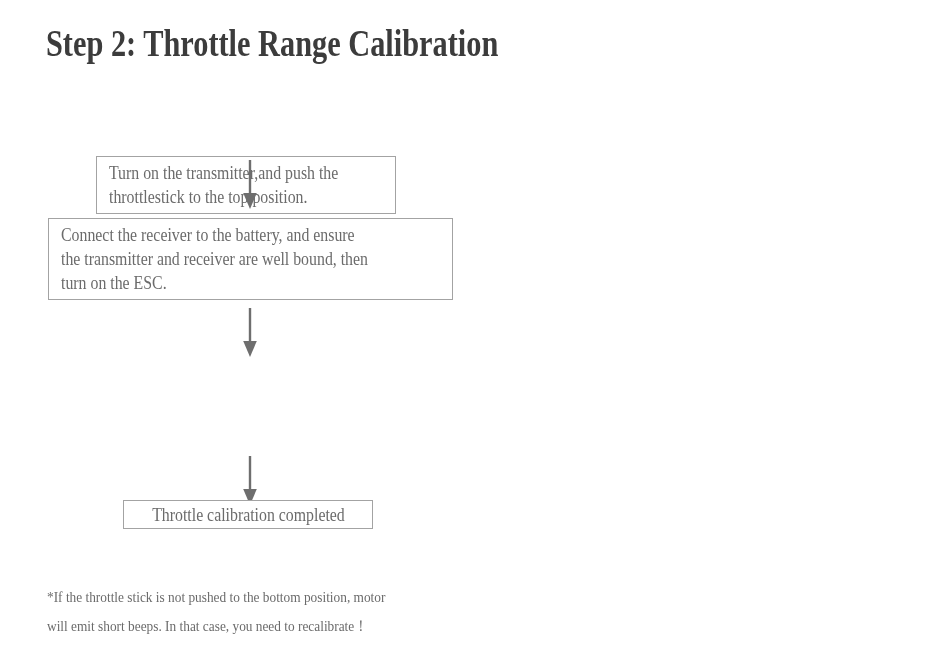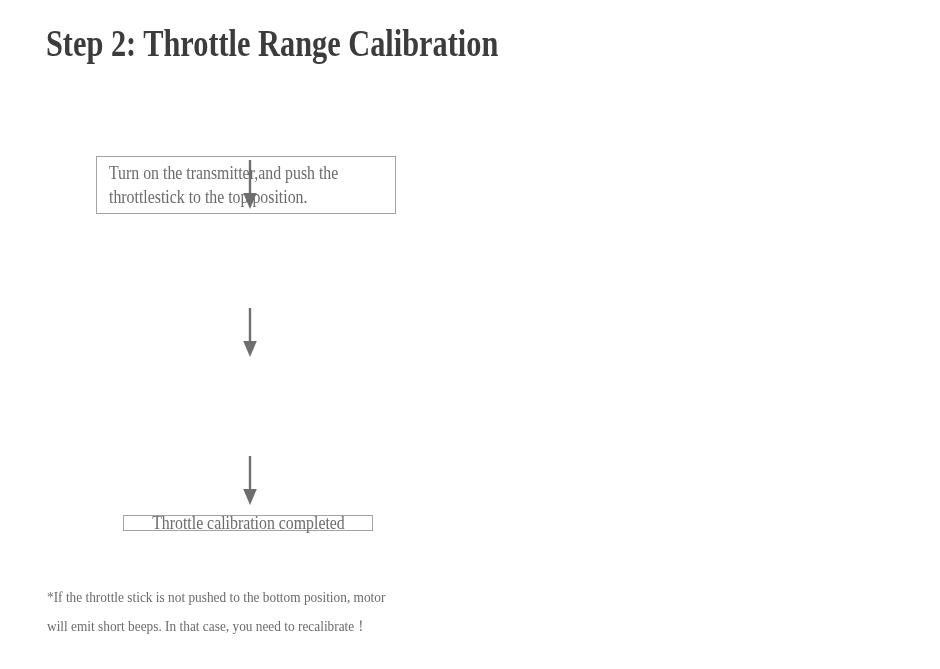--- a/index.html
+++ b/index.html
@@ -30,21 +30,21 @@
     font-size:18px;line-height:24px;
     color:var(--color-box-text,#6b6b6b);
     white-space:pre;
     transform:scaleX(.88);transform-origin:0 50%;
   }
   .flow-box.center{justify-content:center;}
   .flow-box.center .flow-text{transform-origin:50% 50%;}
   .box-1{left:96px;top:113px;width:300px;height:58px;margin-top:43px;}
   .box-2{left:48px;top:218px;width:405px;height:82px;}
   .box-3{left:57px;top:364px;width:387px;height:86px;}
-  .box-4{left:123px;top:515px;width:250px;height:16px;}
+  .box-4{left:123px;top:500px;width:250px;height:29px;}
   .arrow{
     position:absolute;
     color:var(--color-arrow,#6e6e6e);
     display:block;
   }
   .arrow-1{left:242px;top:160px;}
   .arrow-2{left:242px;top:308px;}
   .arrow-3{left:242px;top:456px;}
   .footnote{
     position:absolute;left:47px;top:582px;margin:0;
@@ -64,20 +64,25 @@
   <div class="flow-box box-1">
     <span class="flow-text">Turn on the transmitter,and push the
 throttlestick to the top position.</span>
   </div>
 
   <svg class="arrow arrow-1" width="16" height="49" viewBox="0 0 16 49">
     <line x1="8" y1="0" x2="8" y2="34" stroke="currentColor" stroke-width="2.4"></line>
     <path d="M1.2 33 L14.8 33 L8 49 Z" fill="currentColor"></path>
   </svg>
 
+  <div class="flow-box box-2">
+    <span class="flow-text">Connect the receiver to the battery, and ensure
+the transmitter and receiver are well bound, then
+turn on the ESC.</span>
+  </div>
 
   <svg class="arrow arrow-2" width="16" height="49" viewBox="0 0 16 49">
     <line x1="8" y1="0" x2="8" y2="34" stroke="currentColor" stroke-width="2.4"></line>
     <path d="M1.2 33 L14.8 33 L8 49 Z" fill="currentColor"></path>
   </svg>
 
 
   <svg class="arrow arrow-3" width="16" height="49" viewBox="0 0 16 49">
     <line x1="8" y1="0" x2="8" y2="34" stroke="currentColor" stroke-width="2.4"></line>
     <path d="M1.2 33 L14.8 33 L8 49 Z" fill="currentColor"></path>

